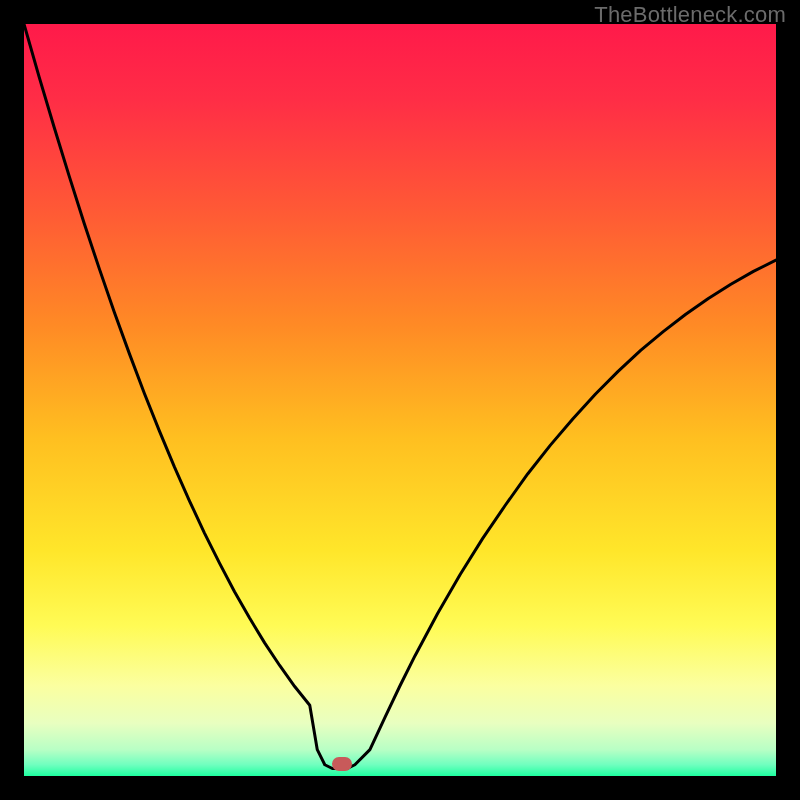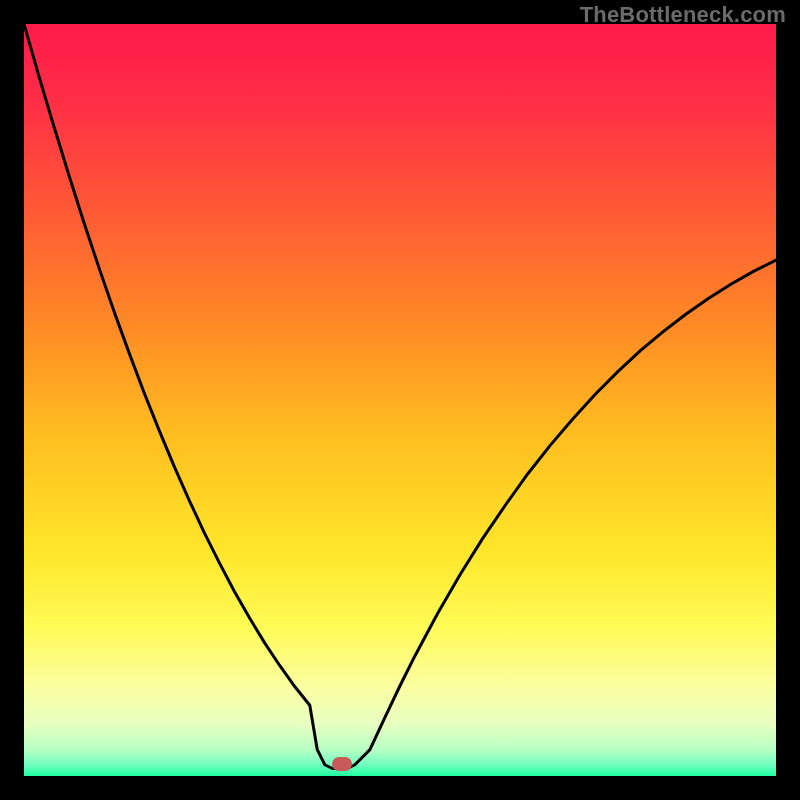--- a/index.html
+++ b/index.html
@@ -15,21 +15,21 @@
     width: 800px;
     height: 800px;
     background: #000000;
   }
   .watermark {
     position: absolute;
     top: 2px;
     right: 14px;
     font-family: Arial, Helvetica, sans-serif;
     font-size: 22px;
-    font-weight: 700;
+    font-weight: 400;
     color: #6b6b6b;
     letter-spacing: 0.2px;
   }
   .plot {
     position: absolute;
     left: 24px;
     top: 24px;
     width: 752px;
     height: 752px;
   }

